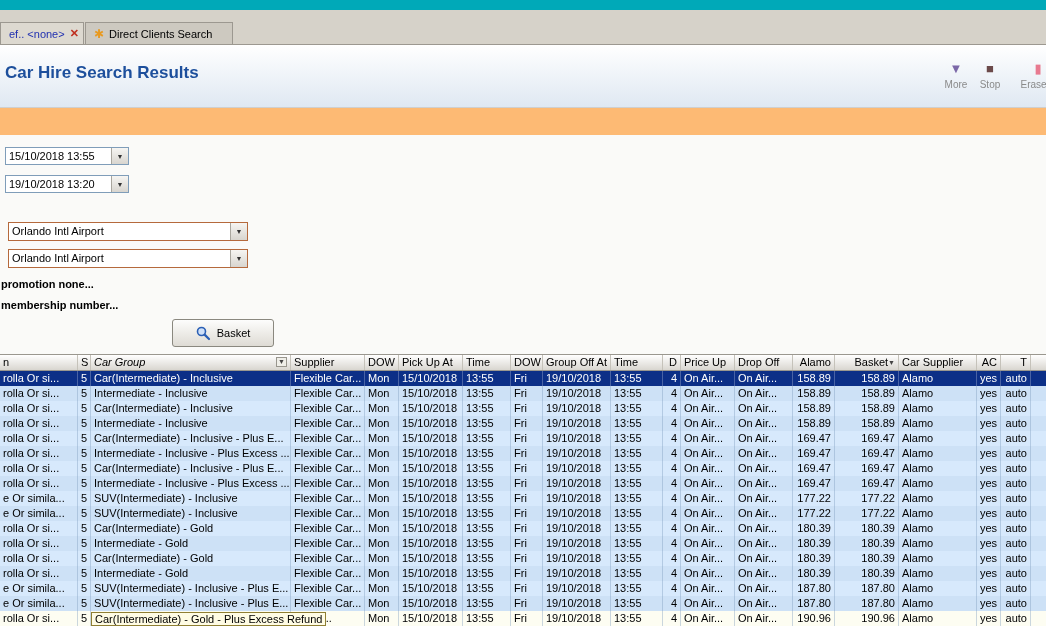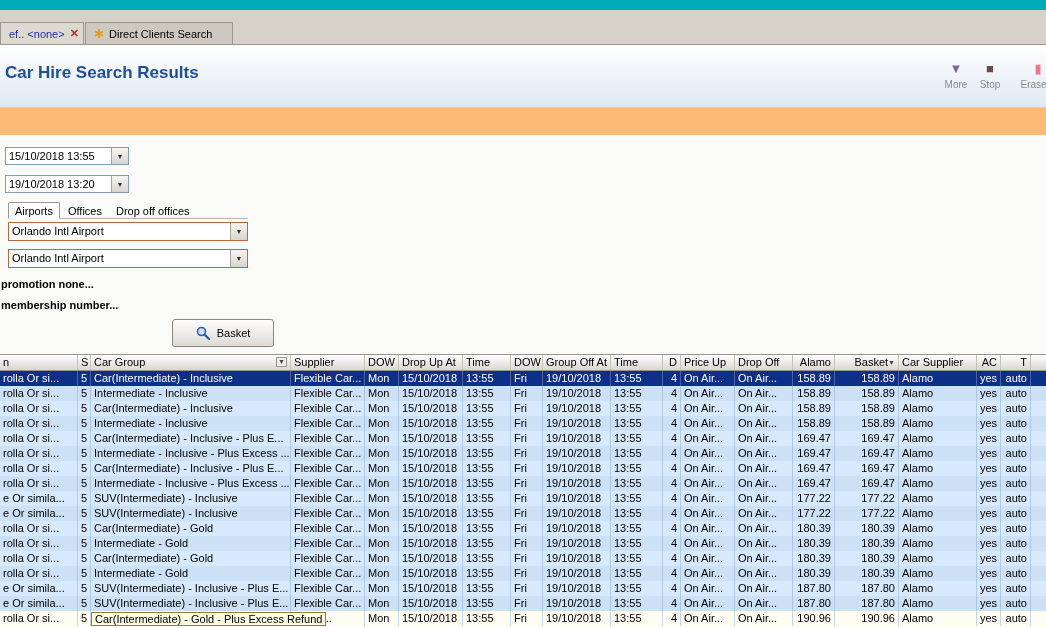--- a/index.html
+++ b/index.html
@@ -111,25 +111,20 @@
         </span>
     </div>
 
     <div class="combo dt2">
       <span class="val">19/10/2018 13:20</span>
       <span class="cbtn">
           <span>▼</span>
         </span>
     </div>
 
-    <div class="loctabs">
-      <span class="loctab active">Airports</span>
-      <span class="loctab">Offices</span>
-      <span class="loctab">Drop off offices</span>
-    </div>
 
     <div class="combo loc loc1">
       <span class="val">Orlando Intl Airport</span>
       <span class="cbtn">
           <span>▼</span>
         </span>
     </div>
 
     <div class="combo loc loc2">
       <span class="val">Orlando Intl Airport</span>
@@ -149,24 +144,24 @@
       <span>Basket</span>
     </div>
 
     <div class="results-label">sults: 60/60</div>
   </div>
 
   <div class="grid">
     <div class="ghead" id="ghead">
         <div class="hcell" style="width: 78px; text-align: left;"><span>n</span></div>
         <div class="hcell" style="width: 13px; text-align: right;"><span>S</span></div>
-        <div class="hcell" style="width: 200px; text-align: left;"><span>Car Group</span><span class="filicon">▼</span></div>
+        <div class="hcell" style="width: 200px; text-align: left; font-style: italic;"><span>Car Group</span><span class="filicon">▼</span></div>
         <div class="hcell" style="width: 74px; text-align: left;"><span>Supplier</span></div>
         <div class="hcell" style="width: 34px; text-align: left;"><span>DOW</span></div>
-        <div class="hcell" style="width: 64px; text-align: left;"><span>Drop Up At</span></div>
+        <div class="hcell" style="width: 64px; text-align: left;"><span>Pick Up At</span></div>
         <div class="hcell" style="width: 48px; text-align: left;"><span>Time</span></div>
         <div class="hcell" style="width: 32px; text-align: left;"><span>DOW</span></div>
         <div class="hcell" style="width: 68px; text-align: left;"><span>Group Off At</span></div>
         <div class="hcell" style="width: 52px; text-align: left;"><span>Time</span></div>
         <div class="hcell" style="width: 18px; text-align: right;"><span>D</span></div>
         <div class="hcell" style="width: 54px; text-align: left;"><span>Price Up</span></div>
         <div class="hcell" style="width: 58px; text-align: left;"><span>Drop Off</span></div>
         <div class="hcell" style="width: 42px; text-align: right;"><span>Alamo</span></div>
         <div class="hcell" style="width: 64px; text-align: right;"><span>Basket</span><span class="sorticon">▼</span></div>
         <div class="hcell" style="width: 78px; text-align: left;"><span>Car Supplier</span></div>

